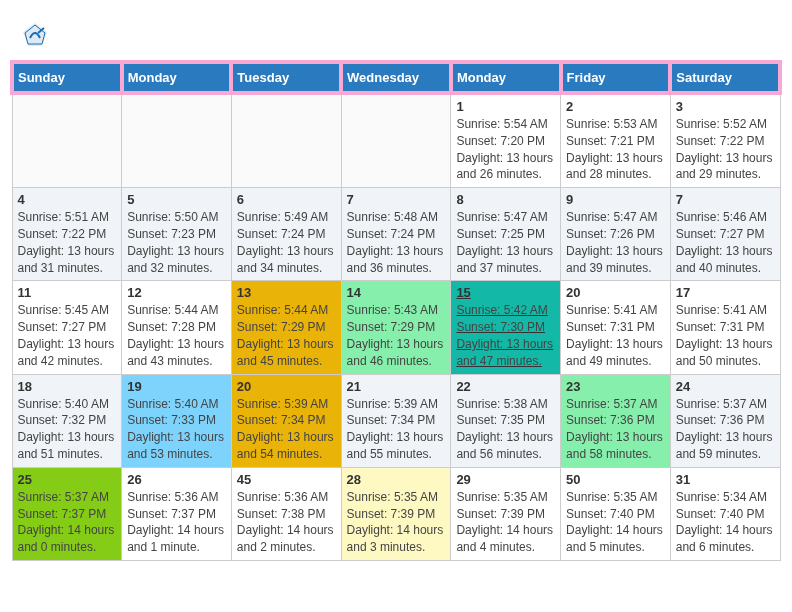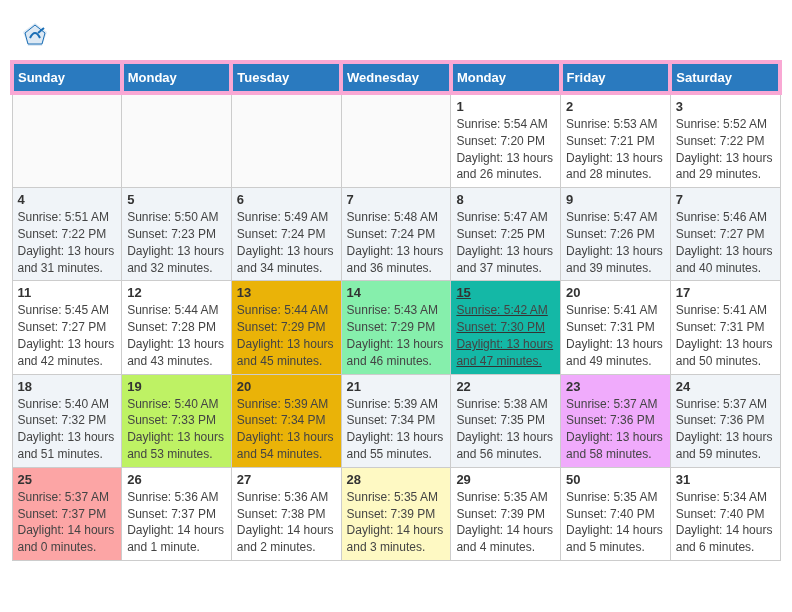--- a/index.html
+++ b/index.html
@@ -266,21 +266,21 @@
         </td>
       </tr>
       <tr>
         <td style="background: rgb(240, 244, 248);">
           <span class="day-num">18</span>
           <div class="day-info" style="white-space: pre-line;">Sunrise: 5:40 AM
 Sunset: 7:32 PM
 Daylight: 13 hours
 and 51 minutes.</div>
         </td>
-        <td style="background: #bef264;">
+        <td style="background: #7dd3fc;">
           <span class="day-num">19</span>
           <div class="day-info" style="white-space: pre-line;">Sunrise: 5:40 AM
 Sunset: 7:33 PM
 Daylight: 13 hours
 and 53 minutes.</div>
         </td>
         <td style="background: #eab308;">
           <span class="day-num">20</span>
           <div class="day-info" style="white-space: pre-line;">Sunrise: 5:39 AM
 Sunset: 7:34 PM
@@ -294,52 +294,52 @@
 Daylight: 13 hours
 and 55 minutes.</div>
         </td>
         <td style="background: rgb(240, 244, 248);">
           <span class="day-num">22</span>
           <div class="day-info" style="white-space: pre-line;">Sunrise: 5:38 AM
 Sunset: 7:35 PM
 Daylight: 13 hours
 and 56 minutes.</div>
         </td>
-        <td style="background: #f0abfc;">
+        <td style="background: #86efac;">
           <span class="day-num">23</span>
           <div class="day-info" style="white-space: pre-line;">Sunrise: 5:37 AM
 Sunset: 7:36 PM
 Daylight: 13 hours
 and 58 minutes.</div>
         </td>
         <td style="background: rgb(240, 244, 248);">
           <span class="day-num">24</span>
           <div class="day-info" style="white-space: pre-line;">Sunrise: 5:37 AM
 Sunset: 7:36 PM
 Daylight: 13 hours
 and 59 minutes.</div>
         </td>
       </tr>
       <tr>
-        <td style="background: #fca5a5;">
+        <td style="background: #84cc16;">
           <span class="day-num">25</span>
           <div class="day-info" style="white-space: pre-line;">Sunrise: 5:37 AM
 Sunset: 7:37 PM
 Daylight: 14 hours
 and 0 minutes.</div>
         </td>
         <td style="background: rgb(255, 255, 255);">
           <span class="day-num">26</span>
           <div class="day-info" style="white-space: pre-line;">Sunrise: 5:36 AM
 Sunset: 7:37 PM
 Daylight: 14 hours
 and 1 minute.</div>
         </td>
         <td style="background: rgb(255, 255, 255);">
-          <span class="day-num">27</span>
+          <span class="day-num">45</span>
           <div class="day-info" style="white-space: pre-line;">Sunrise: 5:36 AM
 Sunset: 7:38 PM
 Daylight: 14 hours
 and 2 minutes.</div>
         </td>
         <td style="background: #fef9c3;">
           <span class="day-num">28</span>
           <div class="day-info" style="white-space: pre-line;">Sunrise: 5:35 AM
 Sunset: 7:39 PM
 Daylight: 14 hours

